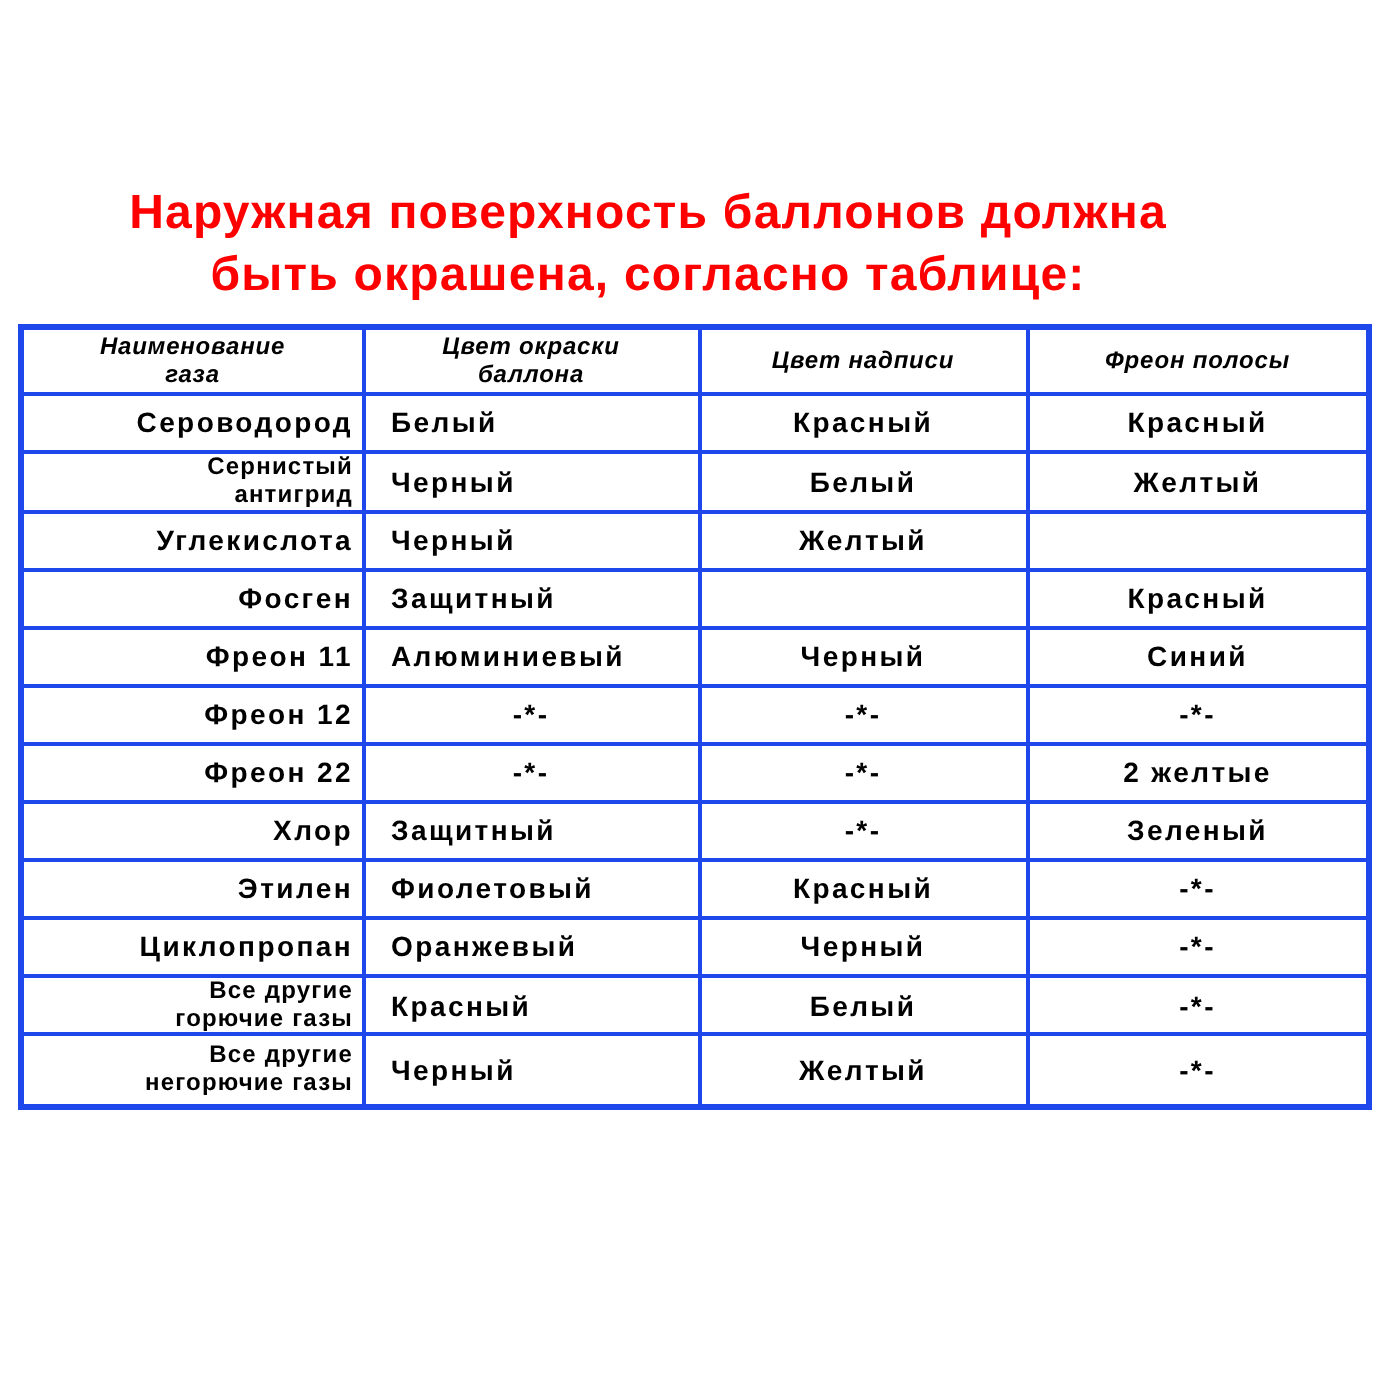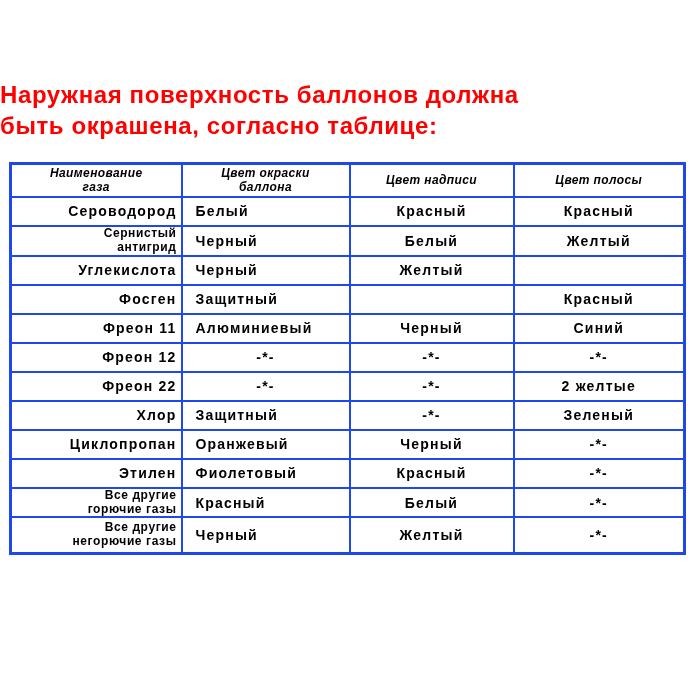--- a/index.html
+++ b/index.html
@@ -16,23 +16,24 @@
     font-family: "Liberation Sans", sans-serif;
     overflow: hidden;
   }
   .page {
     position: relative;
     width: 700px; height: 700px;
     background: var(--bg);
   }
   .title {
     position: absolute;
-    top: 80px; left: 0;
+    top: 92px; left: 0;
     width: 648px;
     margin: 0;
+    text-align: center;
     color: var(--title-red);
     font-size: 24px;
     font-weight: bold;
     letter-spacing: 0.6px;
     line-height: 1.28;
     white-space: pre-line;
   }
   table.gas-table {
     position: absolute;
     left: 9px; top: 162px;
@@ -90,21 +91,21 @@
       <col style="width:164px">
       <col style="width:171px">
     </colgroup>
     <thead>
       <tr>
         <th>Наименование
 газа</th>
         <th>Цвет окраски
 баллона</th>
         <th>Цвет надписи</th>
-        <th>Цвет полосы</th>
+        <th>Фреон полосы</th>
       </tr>
     </thead>
     <tbody>
         <tr>
           <td class="col-gas">Сероводород</td>
           <td class="col-paint">Белый</td>
           <td class="col-inscription">Красный</td>
           <td class="col-stripe">Красный</td>
         </tr>
         <tr>
@@ -144,29 +145,29 @@
           <td class="col-inscription ditto">-*-</td>
           <td class="col-stripe">2 желтые</td>
         </tr>
         <tr>
           <td class="col-gas">Хлор</td>
           <td class="col-paint">Защитный</td>
           <td class="col-inscription ditto">-*-</td>
           <td class="col-stripe">Зеленый</td>
         </tr>
         <tr>
+          <td class="col-gas">Этилен</td>
+          <td class="col-paint">Фиолетовый</td>
+          <td class="col-inscription">Красный</td>
+          <td class="col-stripe ditto">-*-</td>
+        </tr>
+        <tr>
           <td class="col-gas">Циклопропан</td>
           <td class="col-paint">Оранжевый</td>
           <td class="col-inscription">Черный</td>
-          <td class="col-stripe ditto">-*-</td>
-        </tr>
-        <tr>
-          <td class="col-gas">Этилен</td>
-          <td class="col-paint">Фиолетовый</td>
-          <td class="col-inscription">Красный</td>
           <td class="col-stripe ditto">-*-</td>
         </tr>
         <tr>
           <td class="col-gas multiline">Все другие
 горючие газы</td>
           <td class="col-paint">Красный</td>
           <td class="col-inscription">Белый</td>
           <td class="col-stripe ditto">-*-</td>
         </tr>
         <tr>

